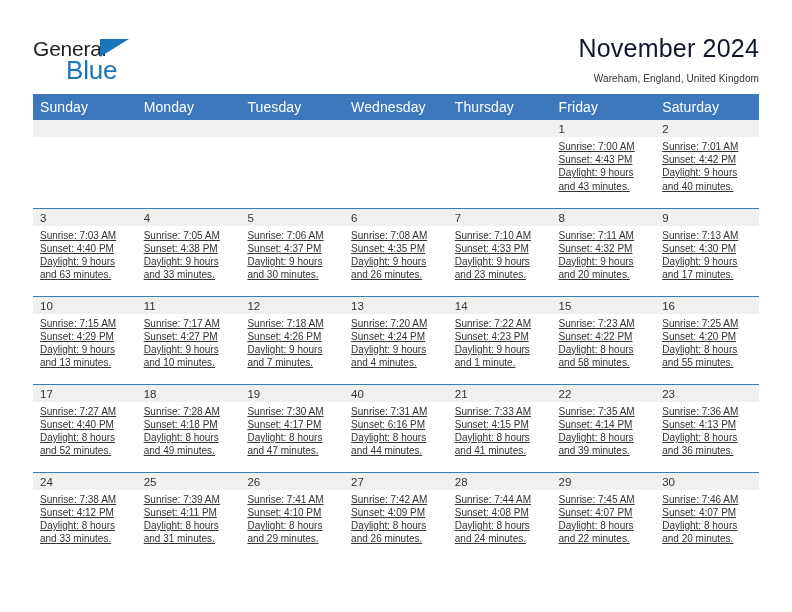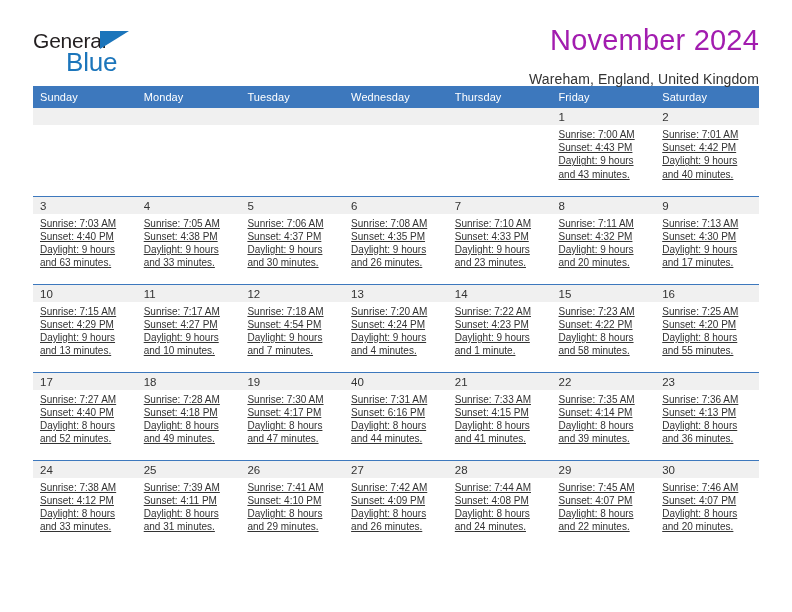--- a/index.html
+++ b/index.html
@@ -12,21 +12,21 @@
     background: #ffffff;
     font-family: "Liberation Sans", sans-serif;
     color: #222222;
     overflow: hidden;
   }
   .page {
     position: relative;
     width: 792px;
     height: 612px;
     box-sizing: border-box;
-    padding: 4px 33px;
+    padding: 12px 33px;
   }
 
   
   .header {
     position: relative;
     height: 70px;
     padding-top: 21px;
     box-sizing: border-box;
   }
   .brand {
@@ -60,46 +60,46 @@
     top: 1px;
     width: 0;
     height: 0;
     border-left: 29px solid #1b75bb;
     border-bottom: 18px solid transparent;
   }
   .title-block {
     text-align: right;
   }
   .cal-title {
-    font-size: 29px;
+    font-size: 25px;
     font-weight: normal;
-    color: #a21caf;
+    color: #0f172a;
     line-height: 30px;
     margin: 0;
     letter-spacing: 0.2px;
   }
   .cal-subtitle {
-    font-size: 14px;
+    font-size: 10px;
     color: #333333;
     line-height: 20px;
-    margin: 14px 0 0 0;
+    margin: 6px 0 0 0;
     letter-spacing: 0.1px;
   }
 
   
   .calendar {
     margin-top: 12px;
     width: 726px;
     border-collapse: collapse;
     table-layout: fixed;
   }
   .calendar thead th {
     background: #3d78bd;
     color: #ffffff;
-    font-size: 11px;
+    font-size: 14px;
     font-weight: normal;
     text-align: left;
     padding: 5px 0 5px 7px;
     height: 19px;
     box-sizing: border-box;
     letter-spacing: 0.1px;
   }
   .calendar tbody tr.week-row > td {
     border-top: 1.5px solid #3d78bd;
     vertical-align: top;
@@ -319,21 +319,21 @@
                 <div>Daylight: 9 hours</div>
                 <div>and 10 minutes.</div>
               </div>
             </div>
           </td>
           <td>
             <div class="cell-inner">
               <div class="daynum-band">12</div>
               <div class="cell-lines">
                 <div>Sunrise: 7:18 AM</div>
-                <div>Sunset: 4:54 PM</div>
+                <div>Sunset: 4:26 PM</div>
                 <div>Daylight: 9 hours</div>
                 <div>and 7 minutes.</div>
               </div>
             </div>
           </td>
           <td>
             <div class="cell-inner">
               <div class="daynum-band">13</div>
               <div class="cell-lines">
                 <div>Sunrise: 7:20 AM</div>

